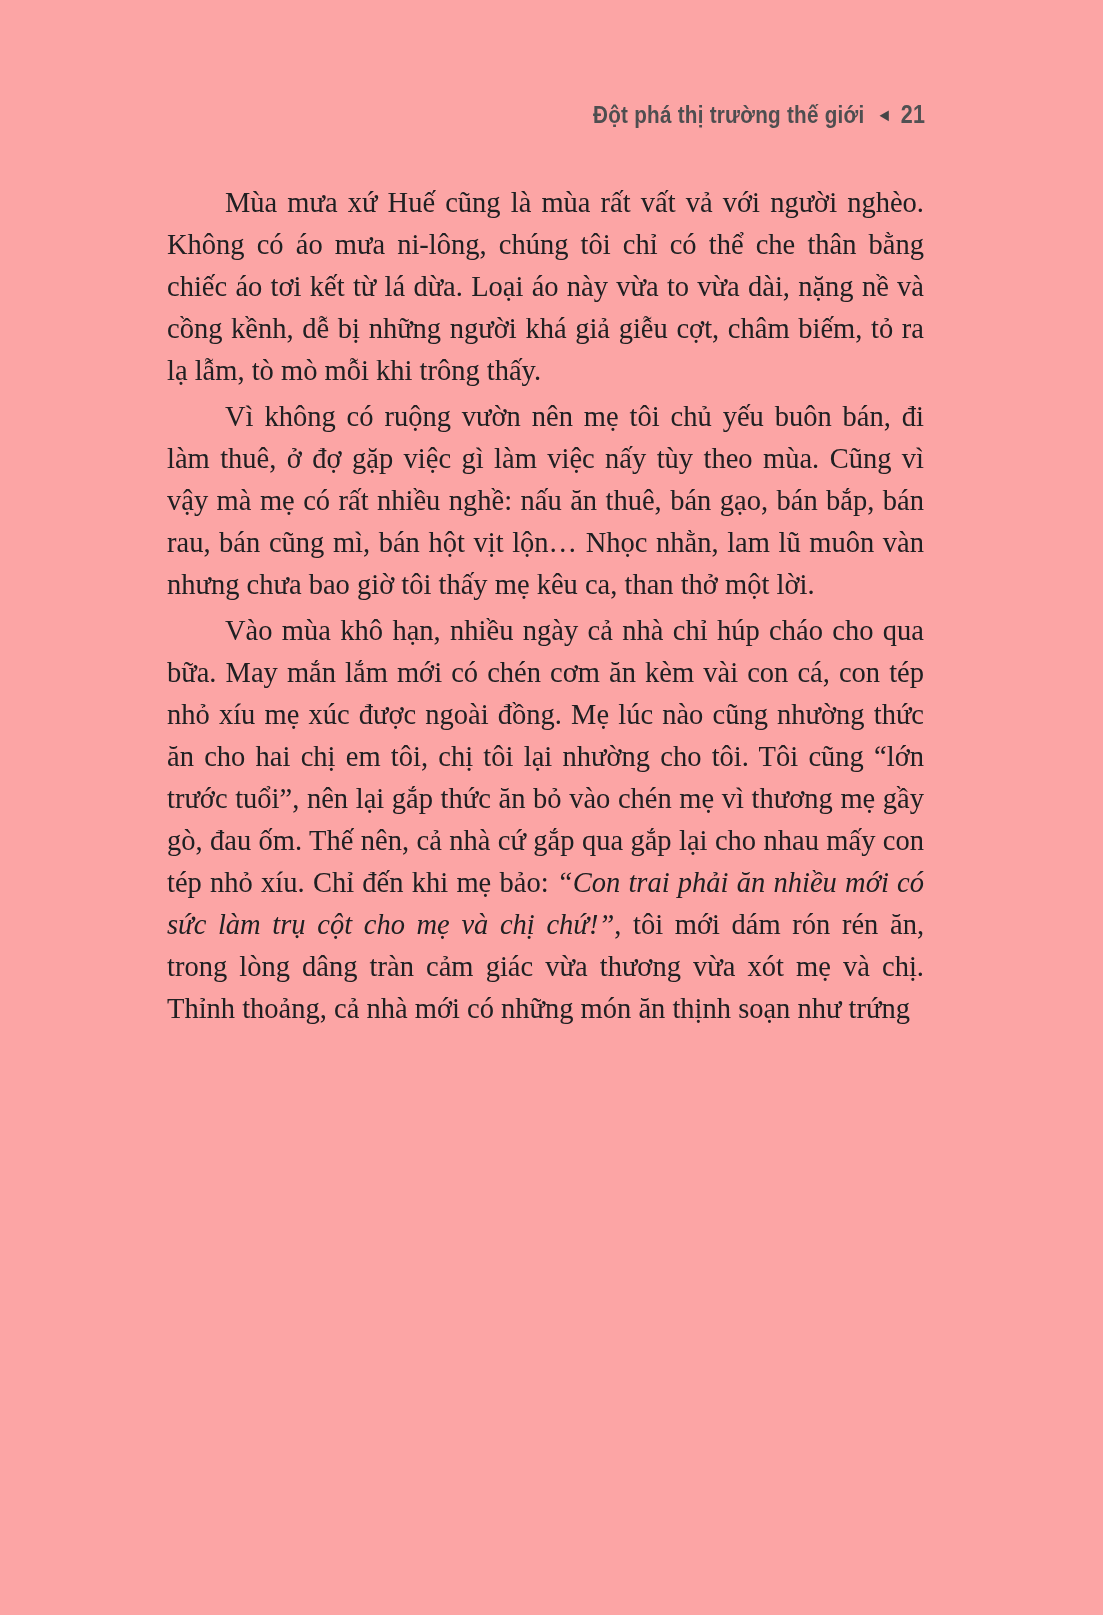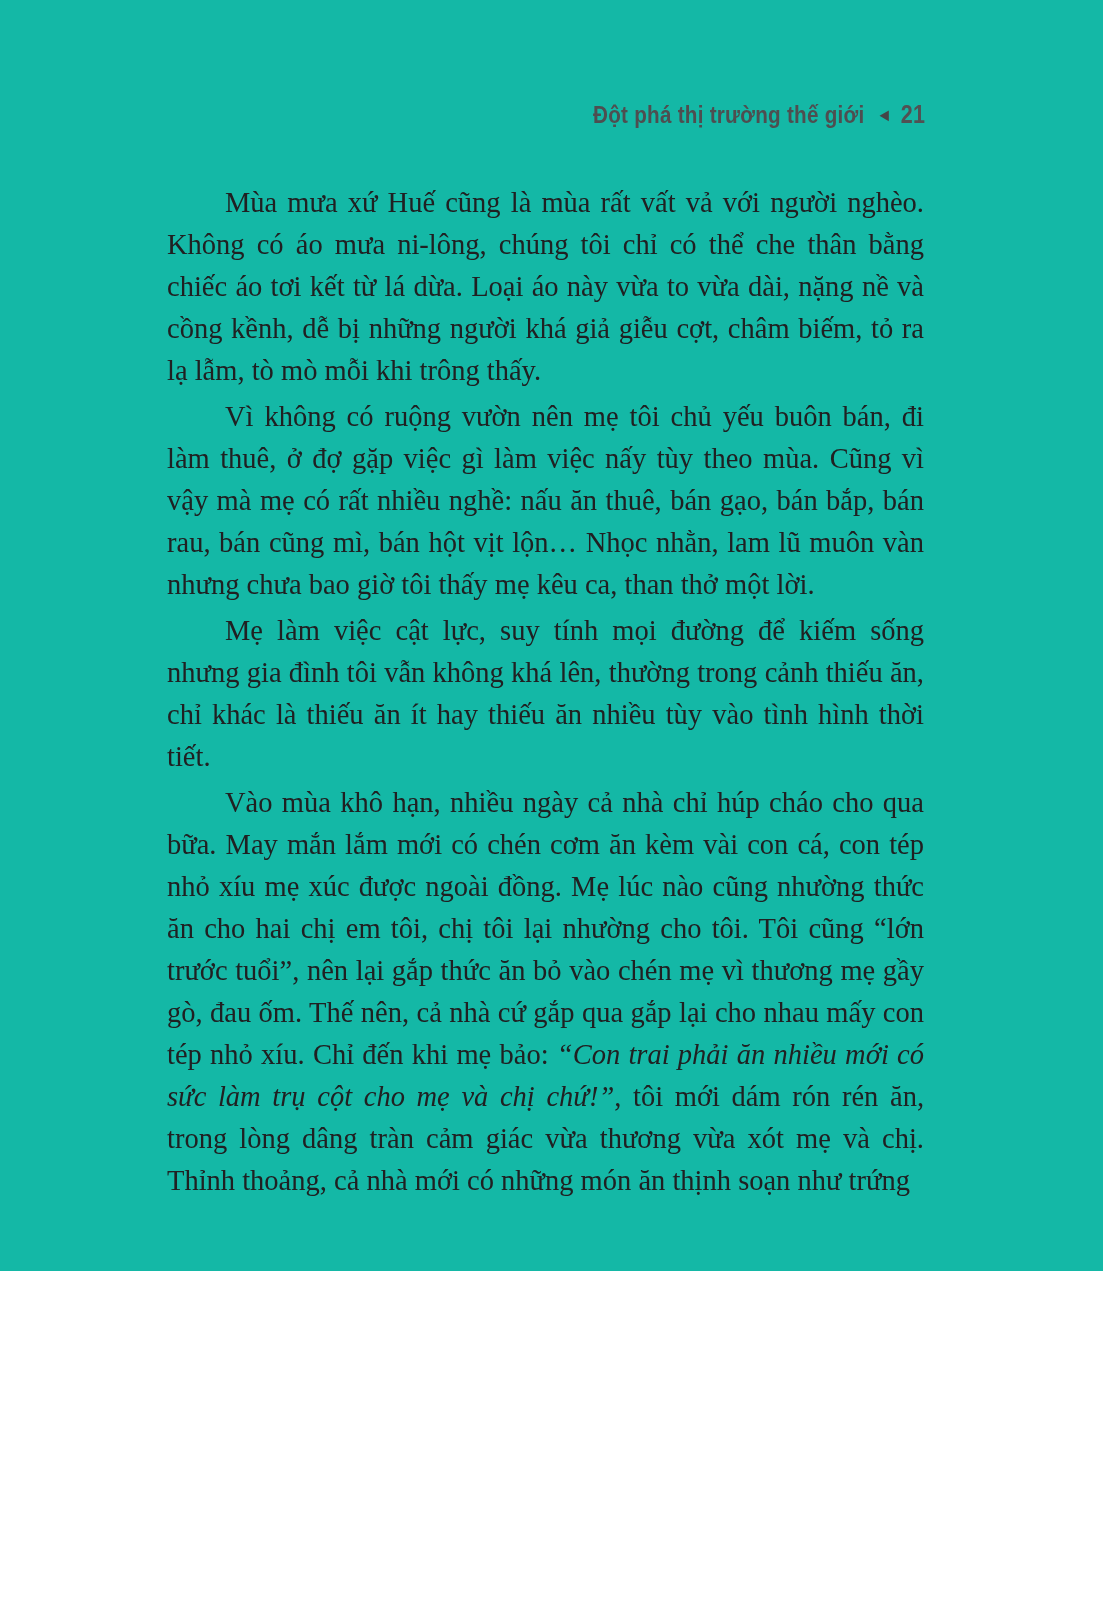--- a/index.html
+++ b/index.html
@@ -3,22 +3,22 @@
 <meta charset="utf-8">
 <style>
   html, body {
     margin: 0;
     padding: 0;
     background: #ffffff;
   }
   .page {
     position: relative;
     width: 1103px;
-    height: 1271px;
-    background: #14b8a6;
+    height: 1615px;
+    background: #fca5a5;
     overflow: hidden;
     font-family: "Liberation Serif", serif;
     color: #1f1f21;
   }
   .running-header {
     position: absolute;
     top: 100px;
     left: 168px;
     width: 757px;
     text-align: right;
@@ -70,17 +70,16 @@
 
 <div class="page">
 
   <header class="running-header">
     <span class="squeeze"><span class="running-title">Đột phá thị trường thế giới</span><span class="header-arrow">◄</span><span class="page-number">21</span></span>
   </header>
 
   <main class="body-text">
     <p><span>Mùa mưa xứ Huế cũng là mùa rất vất vả với người nghèo. Không có áo mưa ni-lông, chúng tôi chỉ có thể che thân bằng chiếc áo tơi kết từ lá dừa. Loại áo này vừa to vừa dài, nặng nề và cồng kềnh, dễ bị những người khá giả giễu cợt, châm biếm, tỏ ra lạ lẫm, tò mò mỗi khi trông thấy.</span></p>
     <p><span>Vì không có ruộng vườn nên mẹ tôi chủ yếu buôn bán, đi làm thuê, ở đợ gặp việc gì làm việc nấy tùy theo mùa. Cũng vì vậy mà mẹ có rất nhiều nghề: nấu ăn thuê, bán gạo, bán bắp, bán rau, bán cũng mì, bán hột vịt lộn… Nhọc nhằn, lam lũ muôn vàn nhưng chưa bao giờ tôi thấy mẹ kêu ca, than thở một lời.</span></p>
-    <p><span>Mẹ làm việc cật lực, suy tính mọi đường để kiếm sống nhưng gia đình tôi vẫn không khá lên, thường trong cảnh thiếu ăn, chỉ khác là thiếu ăn ít hay thiếu ăn nhiều tùy vào tình hình thời tiết.</span></p>
     <p><span>Vào mùa khô hạn, nhiều ngày cả nhà chỉ húp cháo cho qua bữa. May mắn lắm mới có chén cơm ăn kèm vài con cá, con tép nhỏ xíu mẹ xúc được ngoài đồng. Mẹ lúc nào cũng nhường thức ăn cho hai chị em tôi, chị tôi lại nhường cho tôi. Tôi cũng “lớn trước tuổi”, nên lại gắp thức ăn bỏ vào chén mẹ vì thương mẹ gầy gò, đau ốm. Thế nên, cả nhà cứ gắp qua gắp lại cho nhau mấy con tép nhỏ xíu. Chỉ đến khi mẹ bảo: </span><span class="italic-run">“Con trai phải ăn nhiều mới có sức làm trụ cột cho mẹ và chị chứ!”</span><span>, tôi mới dám rón rén ăn, trong lòng dâng tràn cảm giác vừa thương vừa xót mẹ và chị. Thỉnh thoảng, cả nhà mới có những món ăn thịnh soạn như trứng</span></p>
   </main>
 
 </div>
 
 </body></html>

